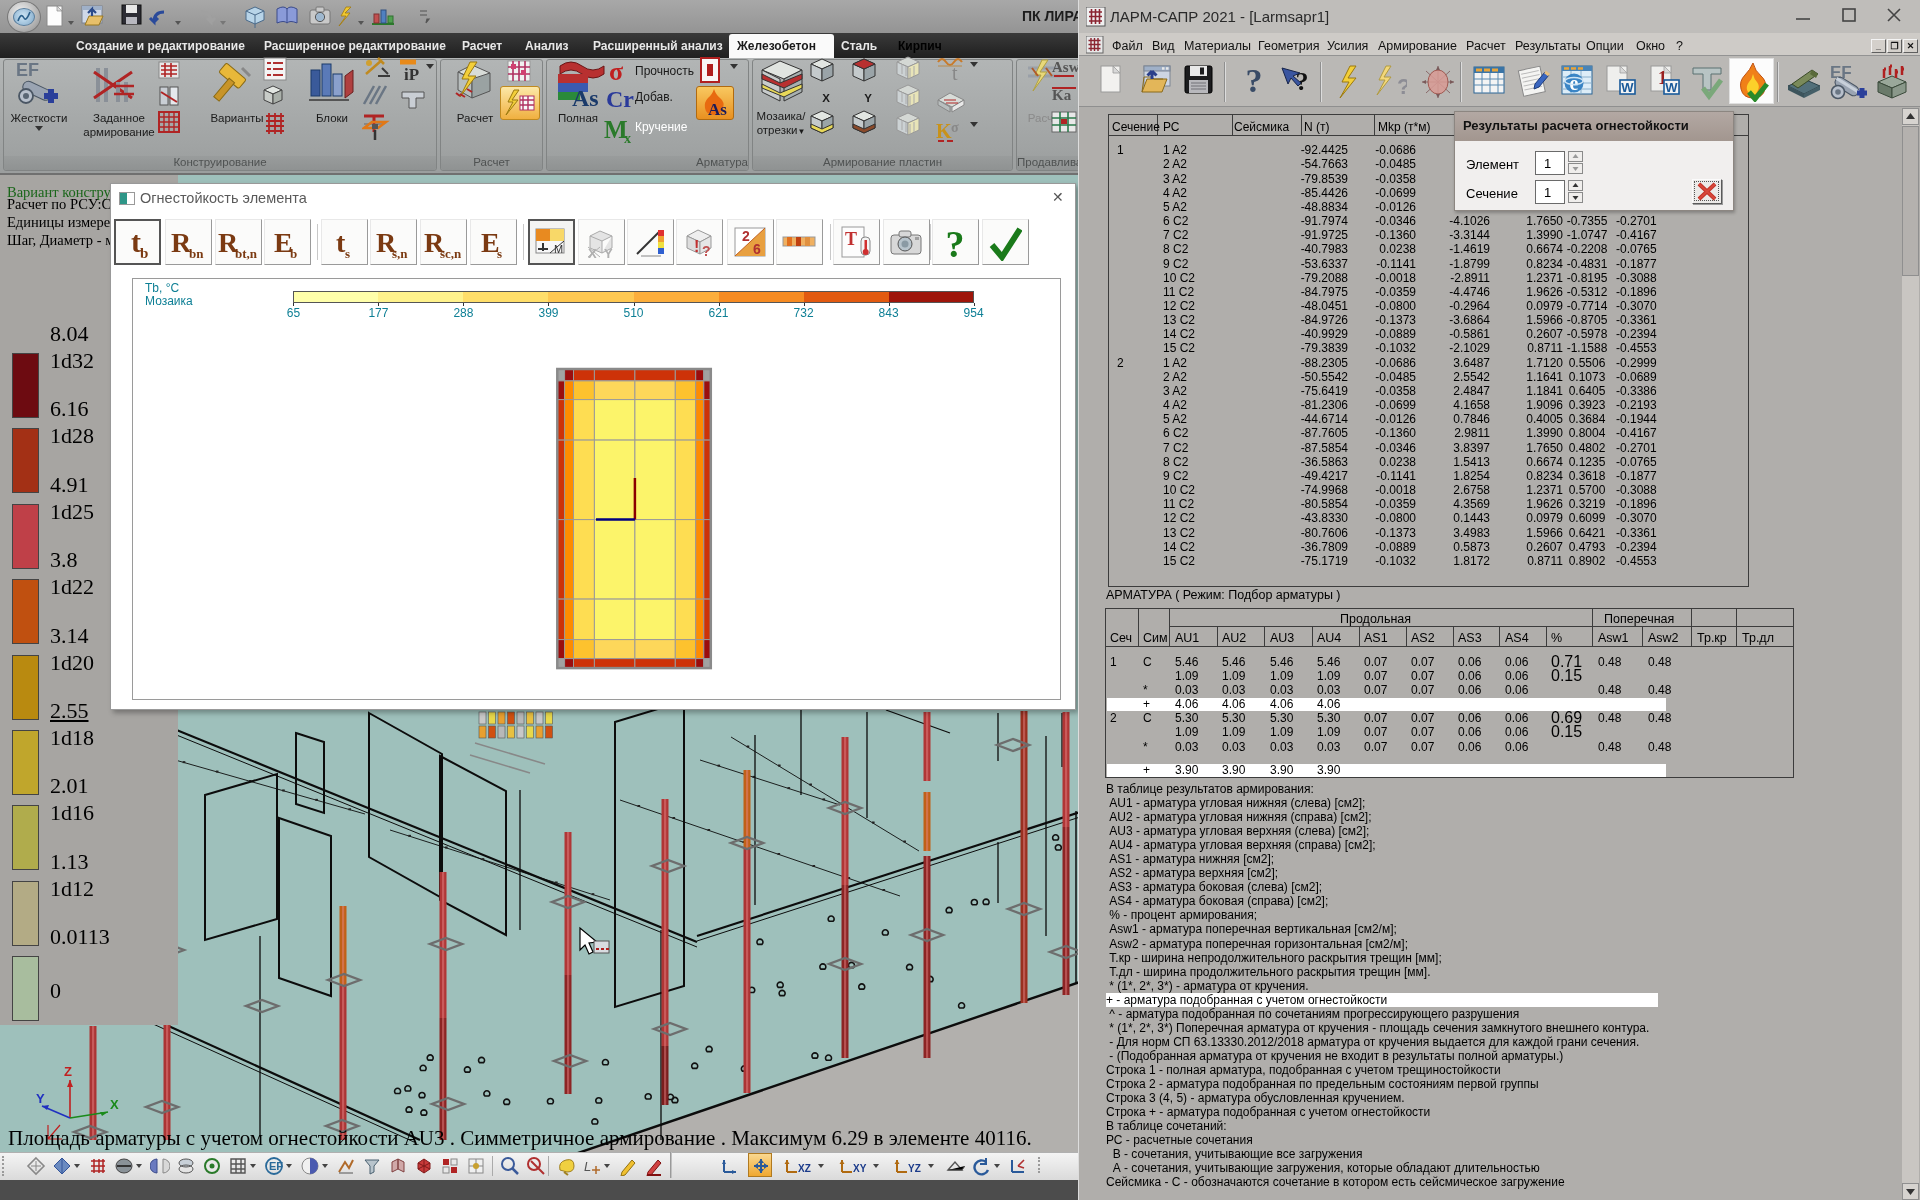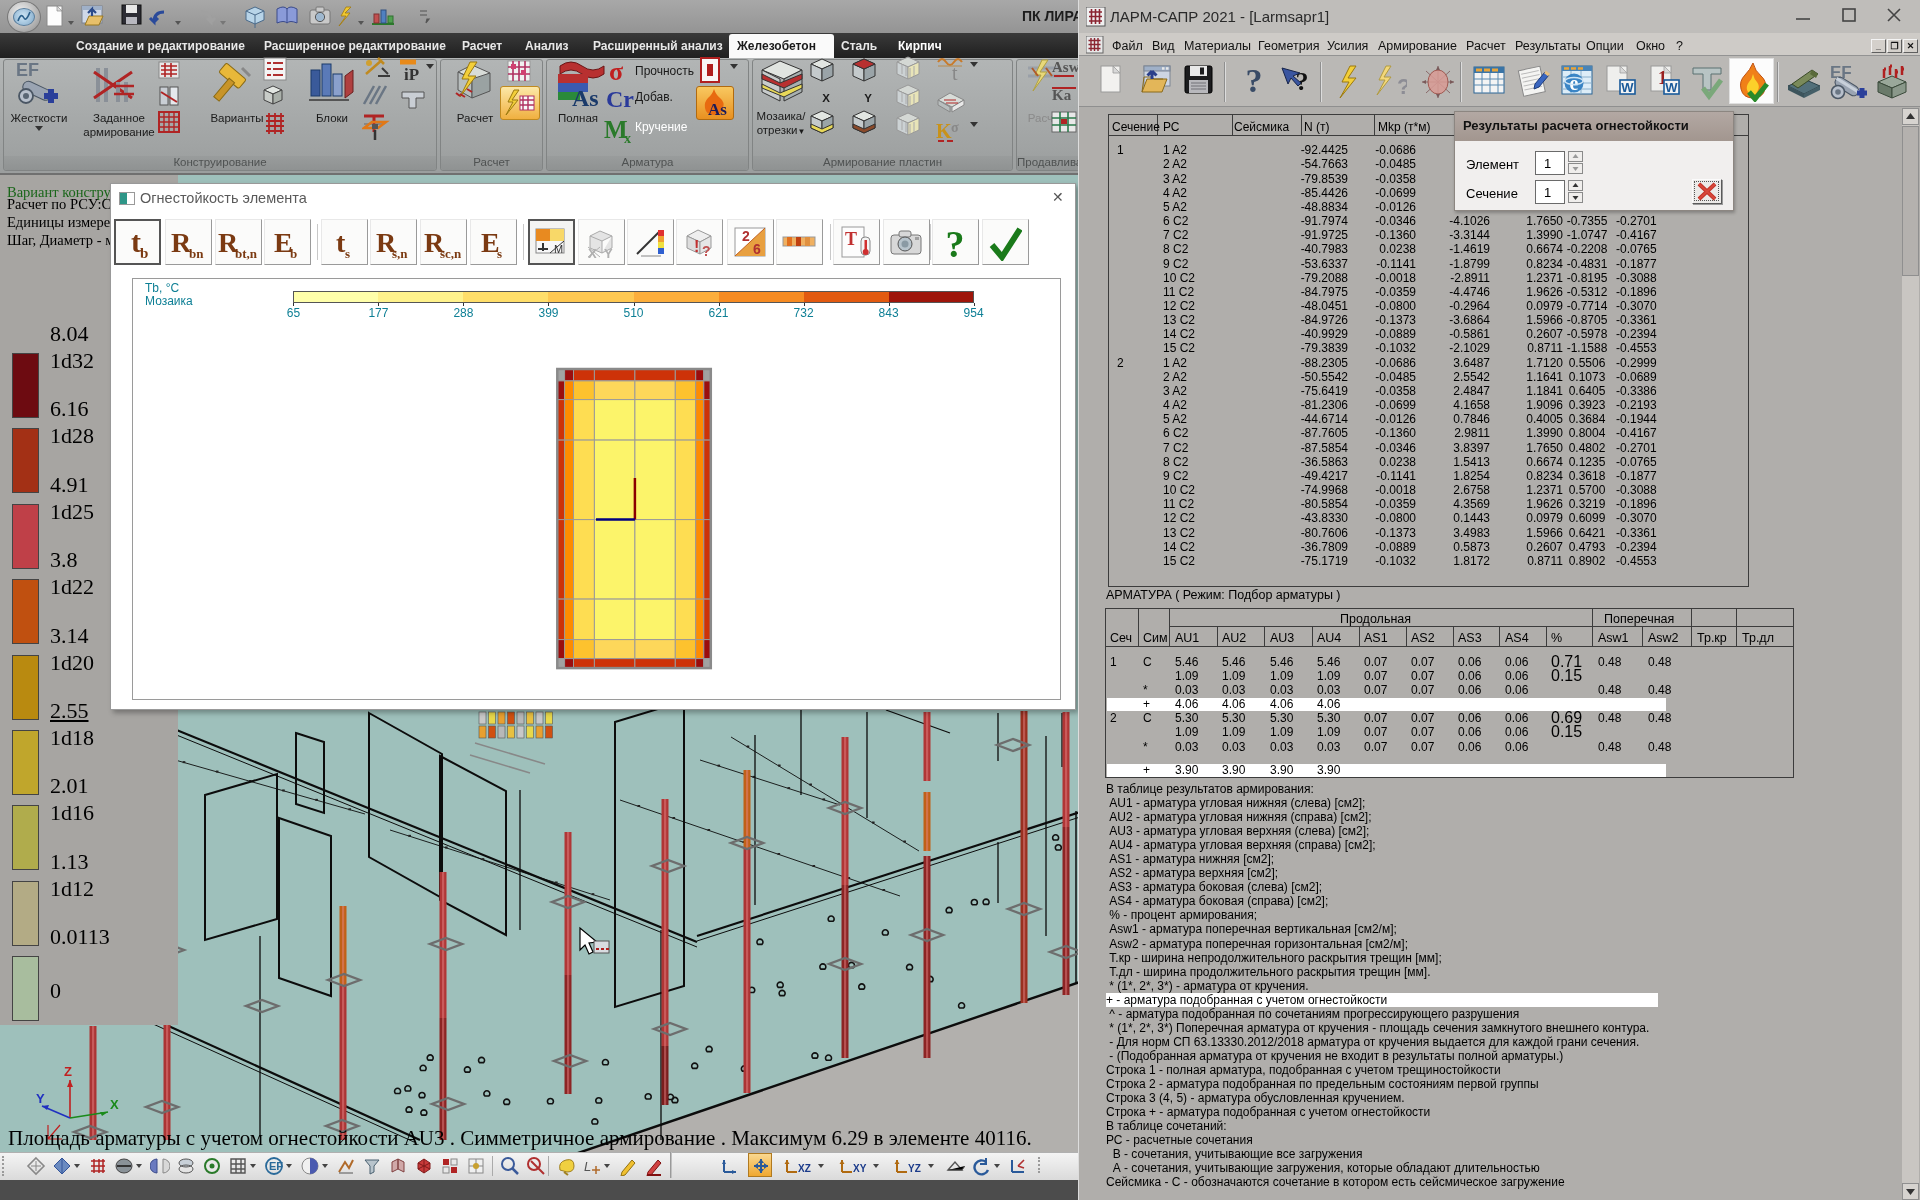--- a/index.html
+++ b/index.html
@@ -62,29 +62,29 @@
 </svg>
 <div class="abs" style="left:0;top:33px;width:1080px;height:25px;background:linear-gradient(#3a3a3a,#1f1f1f);"></div>
 <div class="abs" style="left:76px;top:39px;font-size:12px;color:#e8e8e8;font-weight:bold;white-space:nowrap;">Создание и редактирование</div>
 <div class="abs" style="left:264px;top:39px;font-size:12px;color:#e8e8e8;font-weight:bold;white-space:nowrap;">Расширенное редактирование</div>
 <div class="abs" style="left:462px;top:39px;font-size:12px;color:#e8e8e8;font-weight:bold;white-space:nowrap;">Расчет</div>
 <div class="abs" style="left:525px;top:39px;font-size:12px;color:#e8e8e8;font-weight:bold;white-space:nowrap;">Анализ</div>
 <div class="abs" style="left:593px;top:39px;font-size:12px;color:#e8e8e8;font-weight:bold;white-space:nowrap;">Расширенный анализ</div>
 <div class="abs" style="left:729px;top:34px;width:105px;height:24px;background:#fafafa;border-radius:3px 3px 0 0;"></div>
 <div class="abs" style="left:737px;top:39px;font-size:12px;color:#1a1a1a;font-weight:bold;white-space:nowrap;">Железобетон</div>
 <div class="abs" style="left:841px;top:39px;font-size:12px;color:#e8e8e8;font-weight:bold;white-space:nowrap;">Сталь</div>
-<div class="abs" style="left:898px;top:39px;font-size:12px;color:#ffffff;font-weight:bold;white-space:nowrap;text-align:center;">Кирпич</div>
+<div class="abs" style="left:898px;top:39px;font-size:12px;color:#000000;font-weight:bold;white-space:nowrap;text-align:center;">Кирпич</div>
 <div class="abs" style="left:0;top:58px;width:1080px;height:115px;background:linear-gradient(#b3b6b6,#9b9e9e);"></div>
 <div class="abs" style="left:0;top:173px;width:1080px;height:2px;background:#707070;"></div>
 <div class="abs" style="left:3px;top:59px;width:434px;height:112px;border:1px solid #818484;border-radius:3px;background:linear-gradient(#b2b5b5,#a0a3a3 80%,#9a9d9d);"></div>
 <div class="abs" style="left:4px;top:156px;width:432px;height:14px;background:linear-gradient(#999c9c,#8f9292);border-radius:0 0 3px 3px;text-align:center;font-size:11.5px;color:#4f5252;">Конструирование</div>
 <div class="abs" style="left:440px;top:59px;width:103px;height:112px;border:1px solid #818484;border-radius:3px;background:linear-gradient(#b2b5b5,#a0a3a3 80%,#9a9d9d);"></div>
 <div class="abs" style="left:441px;top:156px;width:101px;height:14px;background:linear-gradient(#999c9c,#8f9292);border-radius:0 0 3px 3px;text-align:center;font-size:11.5px;color:#4f5252;">Расчет</div>
 <div class="abs" style="left:546px;top:59px;width:203px;height:112px;border:1px solid #818484;border-radius:3px;background:linear-gradient(#b2b5b5,#a0a3a3 80%,#9a9d9d);"></div>
-<div class="abs" style="left:547px;top:156px;width:201px;height:14px;background:linear-gradient(#999c9c,#8f9292);border-radius:0 0 3px 3px;text-align:center;font-size:11.5px;color:#4f5252;">Арматура</div>
+<div class="abs" style="left:547px;top:156px;width:201px;height:14px;background:linear-gradient(#999c9c,#8f9292);border-radius:0 0 3px 3px;text-align:right;font-size:11.5px;color:#4f5252;">Арматура</div>
 <div class="abs" style="left:752px;top:59px;width:261px;height:112px;border:1px solid #818484;border-radius:3px;background:linear-gradient(#b2b5b5,#a0a3a3 80%,#9a9d9d);"></div>
 <div class="abs" style="left:753px;top:156px;width:259px;height:14px;background:linear-gradient(#999c9c,#8f9292);border-radius:0 0 3px 3px;text-align:center;font-size:11.5px;color:#4f5252;">Армирование пластин</div>
 <div class="abs" style="left:1016px;top:59px;width:64px;height:112px;border:1px solid #818484;border-radius:3px;background:linear-gradient(#b2b5b5,#a0a3a3 80%,#9a9d9d);"></div>
 <div class="abs" style="left:1017px;top:156px;width:62px;height:14px;background:linear-gradient(#999c9c,#8f9292);border-radius:0 0 3px 3px;text-align:center;font-size:11.5px;color:#4f5252;">Продавливани</div>
 <svg class="abs" style="left:14px;top:60px" width="46" height="48">
     <text x="2" y="16" font-size="18" font-weight="bold" fill="#6a7684">EF</text>
     <g transform="rotate(25 20 30)">
       <rect x="8" y="24" width="30" height="11" rx="5.5" fill="#9aa4b2" stroke="#4a5664"></rect>
     </g>
     <circle cx="12" cy="36" r="7" fill="#b8c0cc" stroke="#4a5664" stroke-width="1.8"></circle>

